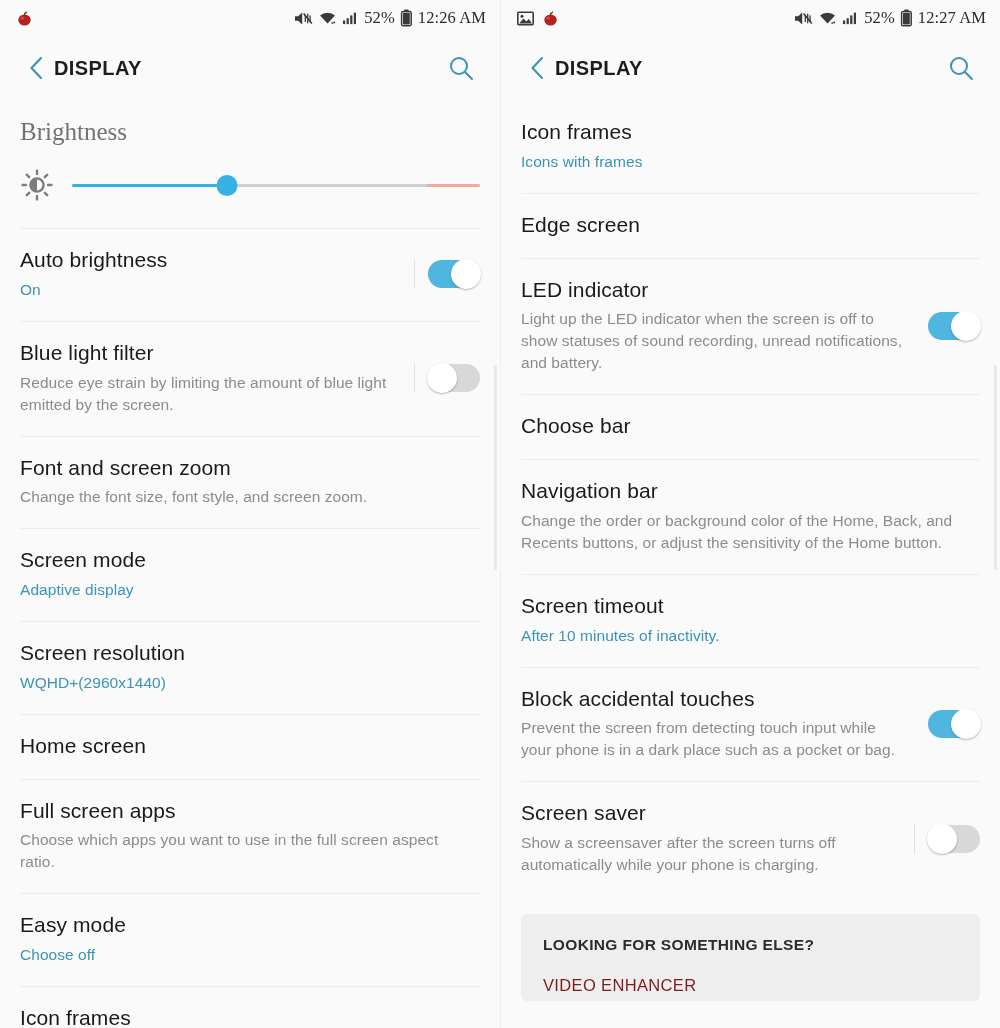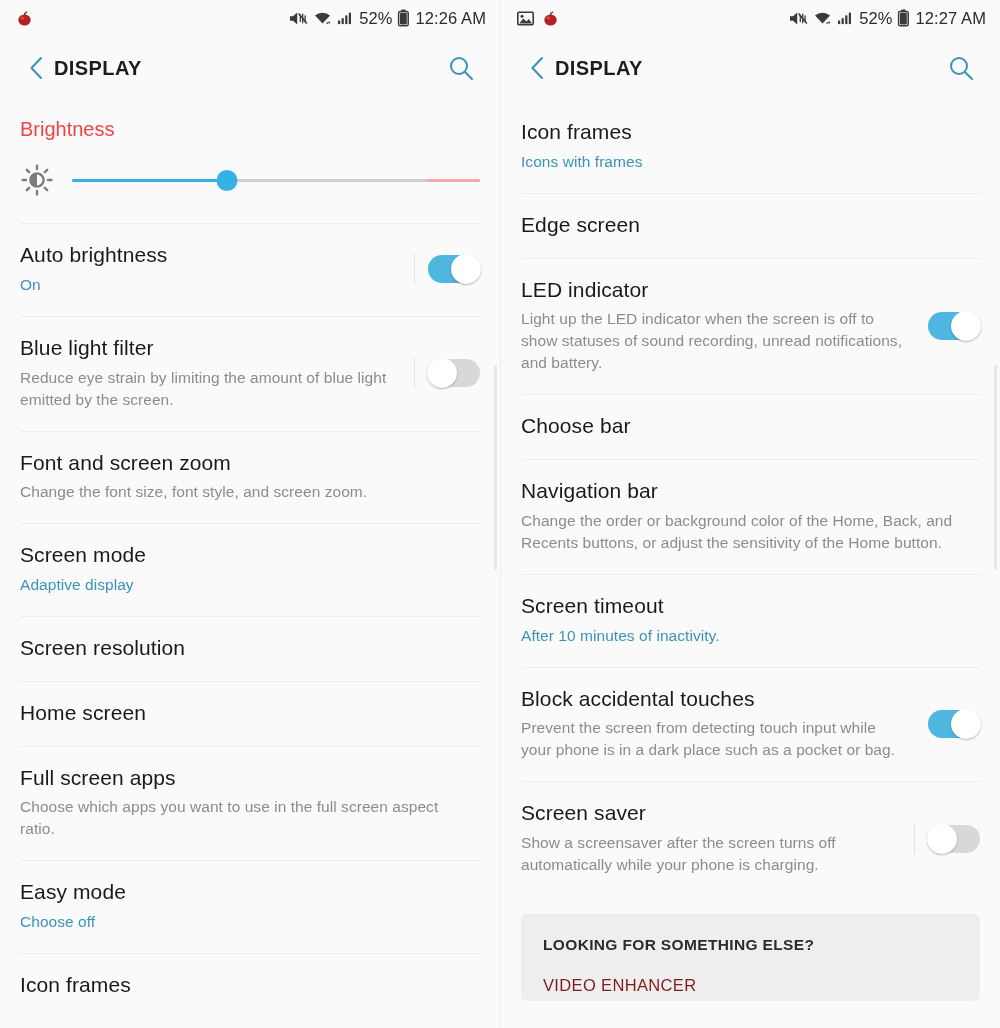--- a/index.html
+++ b/index.html
@@ -18,20 +18,21 @@
   }
   .panel.left { background: #fafafa; }
   .panel.right { background: #fafafa; border-left: 1px solid #efefef; }
 
   
   .statusbar {
     height: 36px;
     display: flex; align-items: center;
     padding: 0 14px 0 16px;
     background: #fafafa;
+    font-family: Liberation Serif, serif;
   }
   .sb-left { display: flex; align-items: center; gap: 8px; }
   .sb-right {
     margin-left: auto;
     display: flex; align-items: center; gap: 5px;
     color: #2b2b2b; font-size: 16.5px; letter-spacing: .1px;
   }
   .sb-ico { display: inline-block; line-height: 0; }
   .sb-text { font-size: 16.5px; color: #2b2b2b; white-space: nowrap; }
 
@@ -68,21 +69,21 @@
     font-weight: normal; letter-spacing: .1px;
   }
   .t-sub {
     font-size: 15.5px; color: #8c8c8c; line-height: 1.42;
     margin-top: 6px; letter-spacing: .05px;
   }
   .t-sub.link { color: #3b93b8; }
 
   
   .brightness-block { margin: 0 20px; padding: 18px 0 26px 0; }
-  .brightness-label { font-size: 20px; color: #ef4444; }
+  .brightness-label { font-size: 25px; color: #737373; font-family: Liberation Serif, serif; }
   .slider-wrap { display: flex; align-items: center; margin-top: 22px; }
   .sun { width: 34px; height: 34px; margin-right: 18px; flex: 0 0 auto; }
   .slider { position: relative; flex: 1 1 auto; height: 26px; }
   .track {
     position: absolute; left: 0; right: 0; top: 12px;
     height: 3px; background: #cfcfcf; border-radius: 2px;
   }
   .track-red {
     position: absolute; right: 0; top: 12px;
     width: 13%; height: 3px; background: #f4a9a4; border-radius: 2px;
@@ -287,20 +288,21 @@
         </div>
         <div class="row">
           <div class="texts">
             <div class="t-title">Screen mode</div>
             <div class="t-sub link">Adaptive display</div>
           </div>
         </div>
         <div class="row">
           <div class="texts">
             <div class="t-title">Screen resolution</div>
+            <div class="t-sub link">WQHD+(2960x1440)</div>
           </div>
         </div>
         <div class="row">
           <div class="texts">
             <div class="t-title">Home screen</div>
           </div>
         </div>
         <div class="row">
           <div class="texts">
             <div class="t-title">Full screen apps</div>

